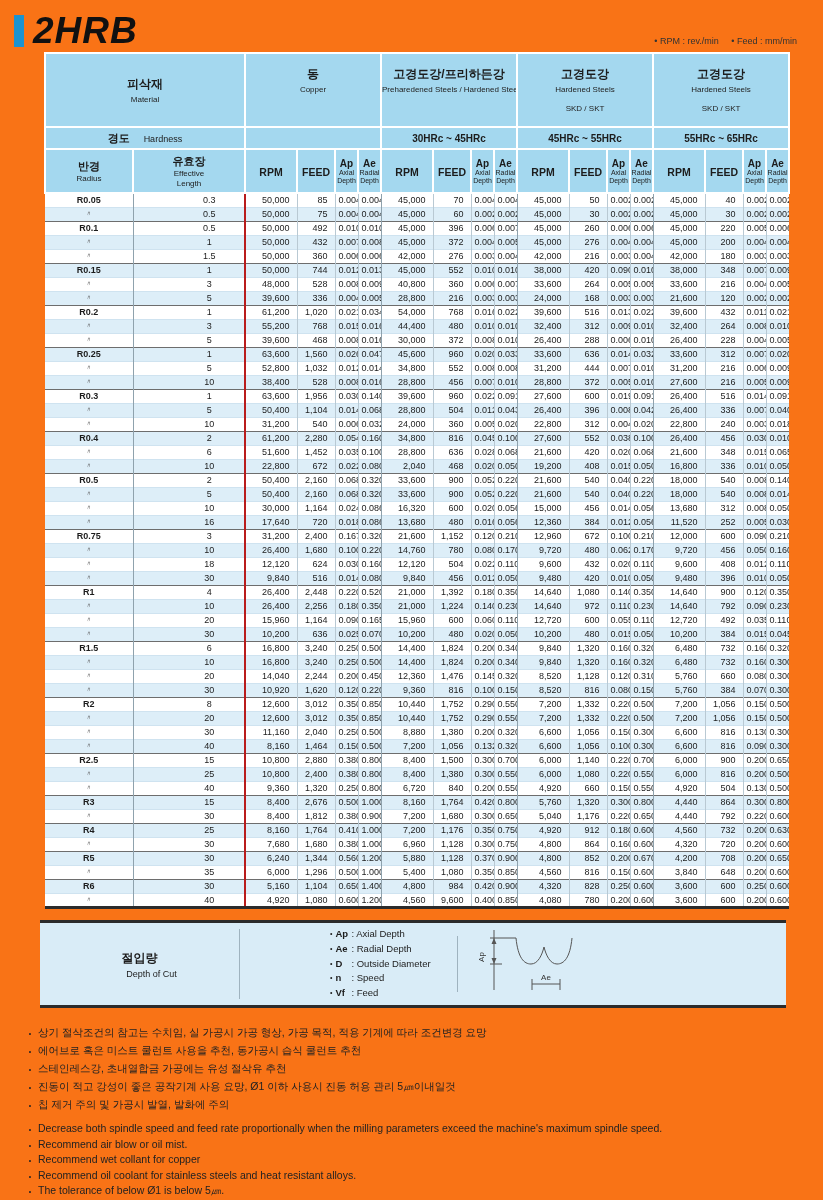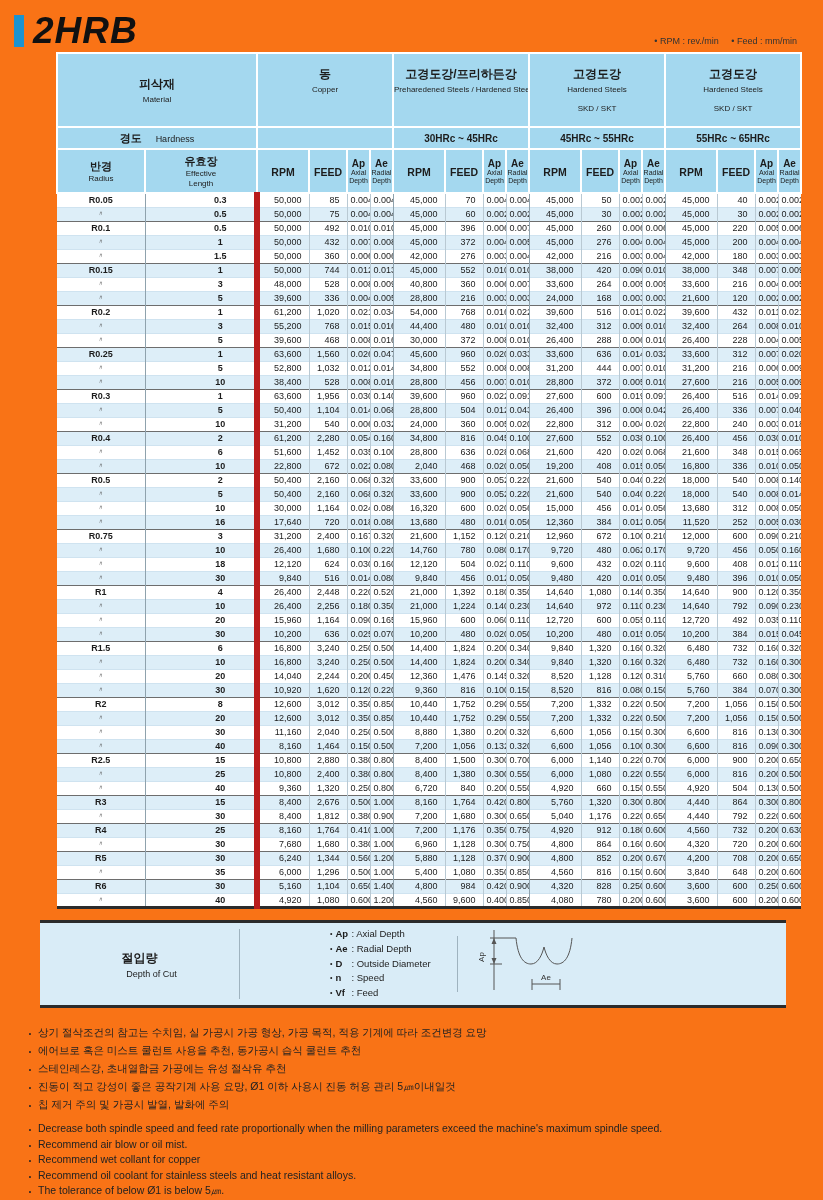--- a/index.html
+++ b/index.html
@@ -8,21 +8,21 @@
           font-family:"Liberation Sans", sans-serif; color:#1c1c1c; overflow:hidden; }
 
   
   .titlebar { position:absolute; left:14px; top:10px; display:flex; align-items:center; }
   .title-accent { width:10px; height:32px; background:#1b93d0; margin-right:9px; }
   .title-text { font-size:37px; font-weight:bold; font-style:italic; letter-spacing:1px; color:#111; }
   .units-note { position:absolute; right:26px; top:36px; font-size:9px; color:#333; }
   .units-note span { margin-left:10px; }
 
   
-  table.spec { position:absolute; left:56px; top:52px; width:746px; border-collapse:collapse; table-layout:fixed; }
+  table.spec { position:absolute; left:44px; top:52px; width:746px; border-collapse:collapse; table-layout:fixed; }
   table.spec th, table.spec td { overflow:hidden; white-space:nowrap; }
 
   thead th { background:#a4d8ef; border:2px solid #fff; vertical-align:middle; text-align:center; }
   thead tr.mat-row th { height:74px; }
   thead tr.hard-row th { height:22px; font-size:10px; }
   thead tr.col-row th { height:44px; }
 
   .mat-ko { font-size:12px; font-weight:bold; display:block; }
   .mat-en { font-size:8px; font-weight:normal; display:block; margin-top:2px; color:#222; }
   .mat-sub { font-size:8px; font-weight:normal; display:block; margin-top:10px; min-height:10px; color:#222; }
@@ -36,21 +36,21 @@
 
   tbody td { height:14px; font-size:9px; border-right:1px solid #b9c9d3; text-align:center; padding:0 3px; }
   tbody tr:nth-child(even) td { background:#ddeef8; }
   tbody tr:nth-child(odd)  td { background:#fff; }
   tbody td { border-top:1px solid #cfe3f0; }
   tbody tr.group-start td { border-top:1px solid #6d6d6d; }
   tbody tr:first-child td { border-top:2px solid #3a3a3a; }
   table.spec { border-bottom:3px solid #2b2b2b; }
   tbody td.c-radius { font-weight:bold; border-right:1px solid #8fa2ad; }
   tbody td.c-radius.ditto { font-weight:normal; font-size:7px; color:#555; }
-  tbody td.c-len { font-weight:bold; border-right:6px solid #b91c1c;padding-left:44px; }
+  tbody td.c-len { font-weight:normal; border-right:2px solid #b91c1c;padding-left:44px; }
   tbody td.c-rpm, tbody td.c-feed { text-align:right; padding-right:7px; }
   tbody td.c-ae { border-right:1px solid #8fa2ad; }
   tbody td.c-ae.g3 { border-right:none; }
 
   
   .legend { position:absolute; left:40px; top:920px; width:746px; height:88px;
             background:#d9ecf7; border-top:3px solid #2b2b2b; border-bottom:3px solid #2b2b2b;
             display:flex; align-items:center; }
   .legend-label { width:200px; text-align:center; border-right:1px solid #9fb3bf; height:70px;
                   display:flex; flex-direction:column; justify-content:center; }

